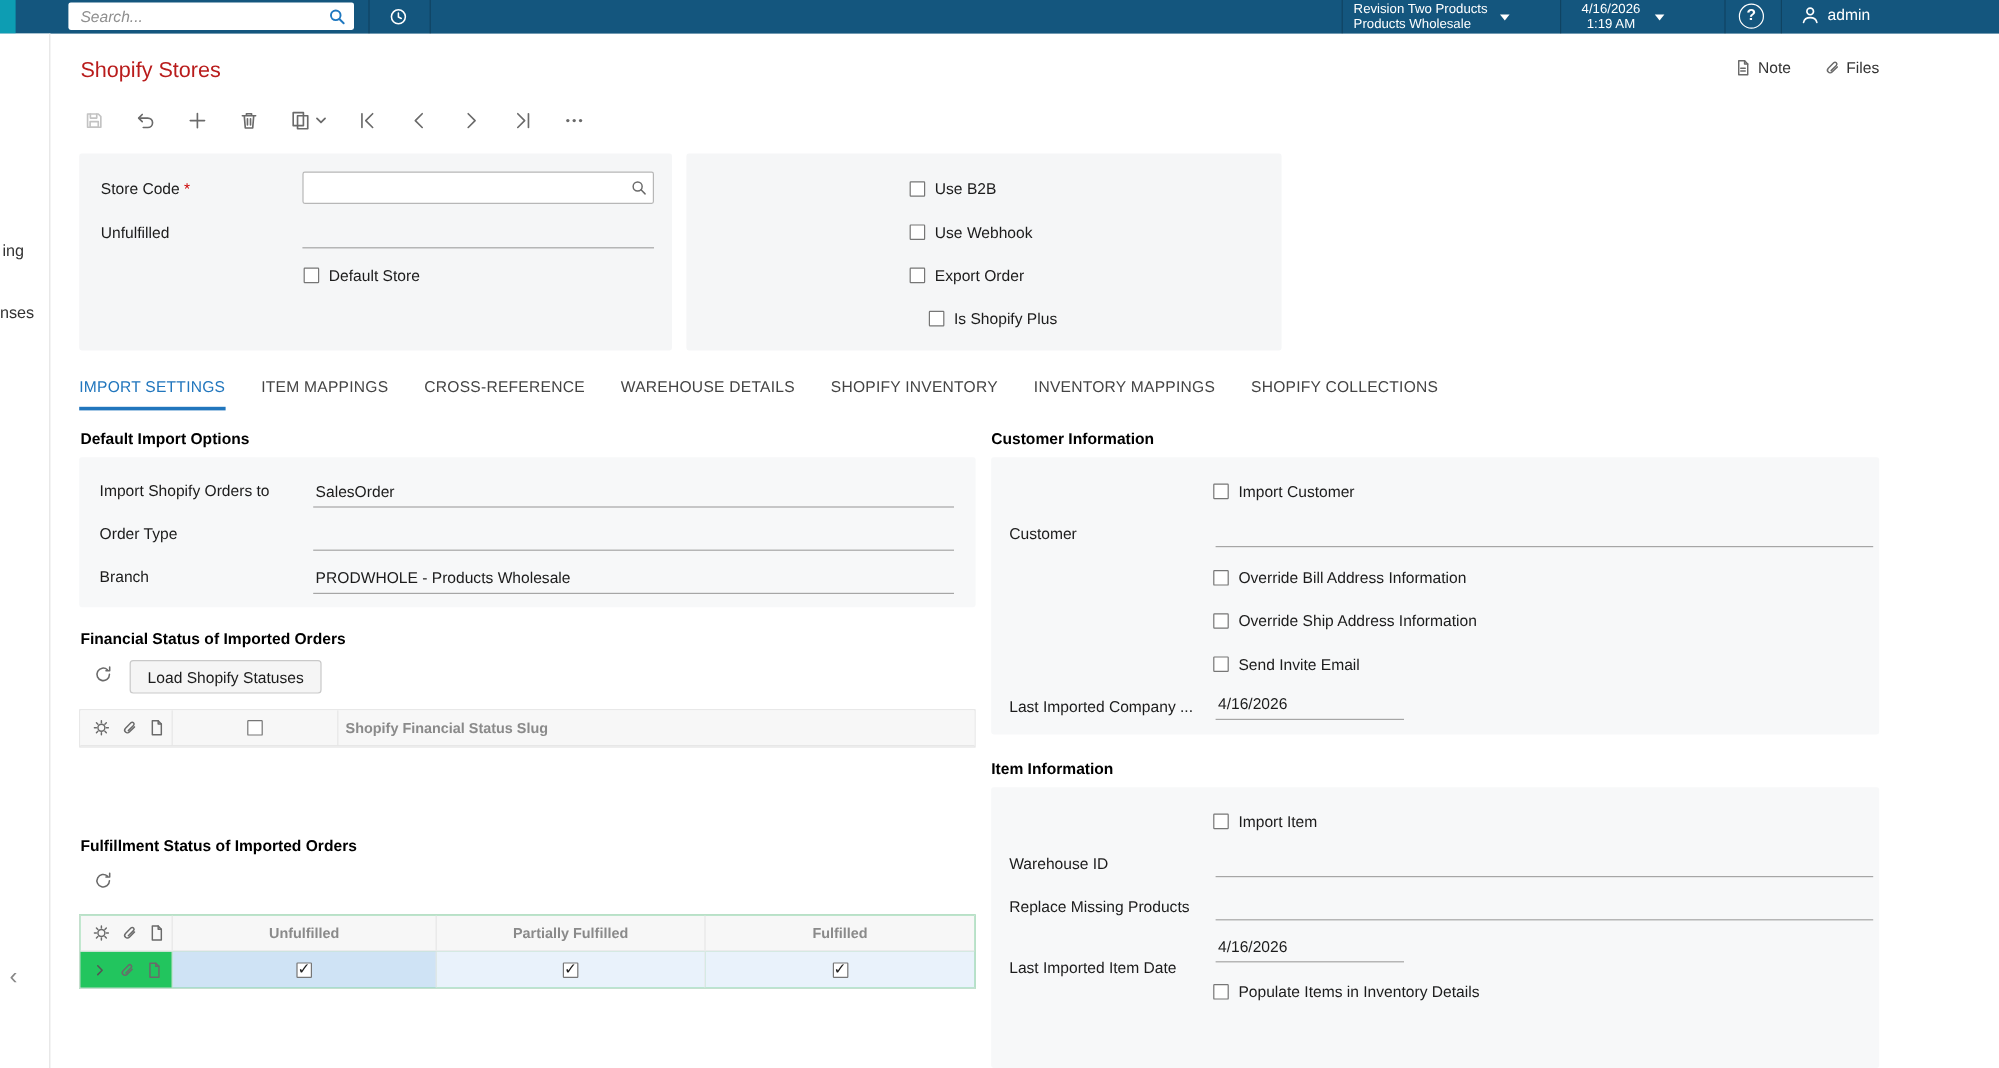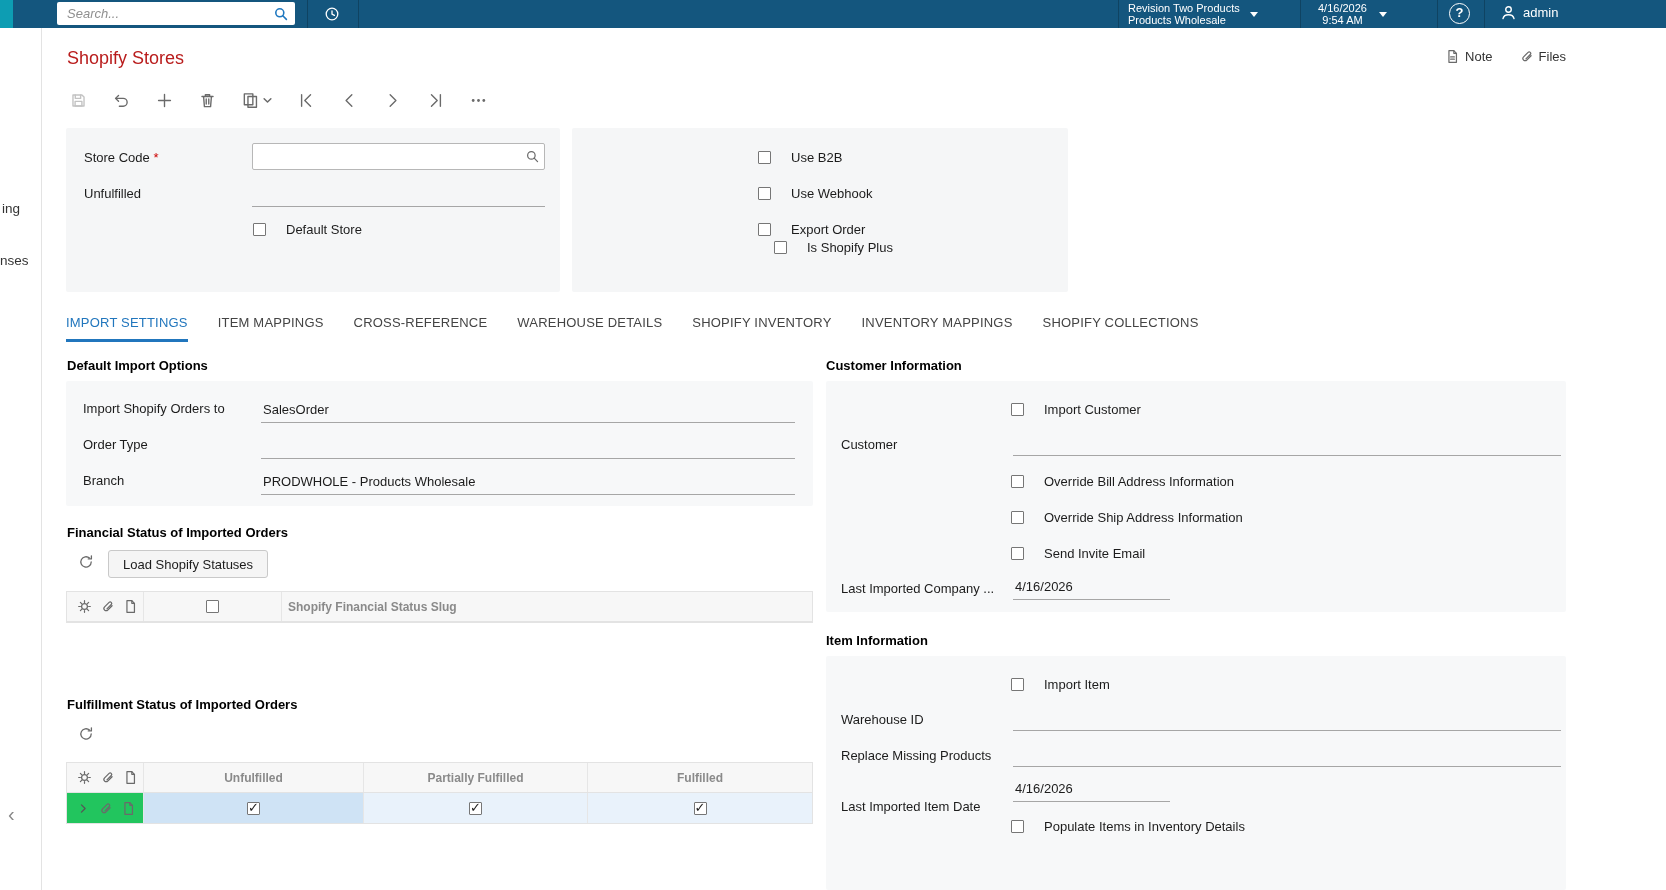--- a/index.html
+++ b/index.html
@@ -42,21 +42,21 @@
   .tbtn { display:flex; align-items:center; cursor:pointer; }
 
   
   .panel { background:#f5f6f7; border-radius:2px; }
   .fpanel { background:#f7f8f9; border-radius:2px; }
   .lbl { color:#1c1c1c; }
   .req { color:#cc0000; }
   .uline { border-bottom:1px solid #a6a6a6; display:flex; align-items:flex-end; padding:0 0 5px 2px; }
   .cb { width:13px; height:13px; border:1px solid #767676; background:#fff; display:inline-block; position:relative; border-radius:1px; flex:none; }
   .cb.checked::after { content:"\2713"; position:absolute; left:0; top:-3px; font-size:13px; font-weight:bold; color:#1c1c1c; }
-  .cbrow { display:flex; align-items:center; gap:20px;text-align:right; }
+  .cbrow { display:flex; align-items:center; gap:8px;text-align:right; }
   .textinput { background:#fff; border:1px solid #b7b7b7; border-radius:2px; display:flex; align-items:center; padding:0 4px 0 6px; }
   .textinput input { border:none; outline:none; flex:1; font:inherit; background:transparent; min-width:0; }
 
   
   .tabs { display:flex; gap:30px; }
   .tab { font-size:13px; color:#444; letter-spacing:0.2px; padding:6px 0 9px; cursor:pointer; border-bottom:3px solid transparent; white-space:nowrap; }
   .tab.active { color:#2176bd; border-bottom-color:#2176bd; }
 
   .h-sec { font-weight:bold; font-size:13px; color:#000; }
 
@@ -103,21 +103,21 @@
         <div>Revision Two Products</div>
         <div>Products Wholesale</div>
       </div>
       <div class="chev-dn"></div>
     </div>
     <div class="abs hsep" style="left:1300px;"></div>
 
     <div class="abs" style="left:1318px; top:2px; display:flex; align-items:center; gap:12px; cursor:pointer;">
       <div class="h2line" style="text-align:center;">
         <div>4/16/2026</div>
-        <div>9:54 AM</div>
+        <div>1:19 AM</div>
       </div>
       <div class="chev-dn"></div>
     </div>
     <div class="abs hsep" style="left:1437px;"></div>
 
     <div class="abs help-circle" style="left:1449px; top:3px;">?</div>
 
     <div class="abs hsep" style="left:1484px;"></div>
     <div class="abs" style="left:1500px; top:4px; display:flex; align-items:center; gap:6px; cursor:pointer;">
       <svg class="ic w" width="17" height="17" viewBox="0 0 16 16">
@@ -242,21 +242,21 @@
       <span class="lbl">Use B2B</span>
     </div>
     <div class="abs cbrow" style="left:186px; top:58px;">
       <span class="cb"></span>
       <span class="lbl">Use Webhook</span>
     </div>
     <div class="abs cbrow" style="left:186px; top:94px;">
       <span class="cb"></span>
       <span class="lbl">Export Order</span>
     </div>
-    <div class="abs cbrow" style="left:186px; top:112px;padding-left:16px;">
+    <div class="abs cbrow" style="left:186px; top:130px;padding-left:16px;">
       <span class="cb"></span>
       <span class="lbl">Is Shopify Plus</span>
     </div>
   </div>
 
   <div class="abs tabs" style="left:66px; top:309px;align-items:center;">
     <div class="tab active">IMPORT SETTINGS</div>
     <div class="tab">ITEM MAPPINGS</div>
     <div class="tab">CROSS-REFERENCE</div>
     <div class="tab">WAREHOUSE DETAILS</div>

